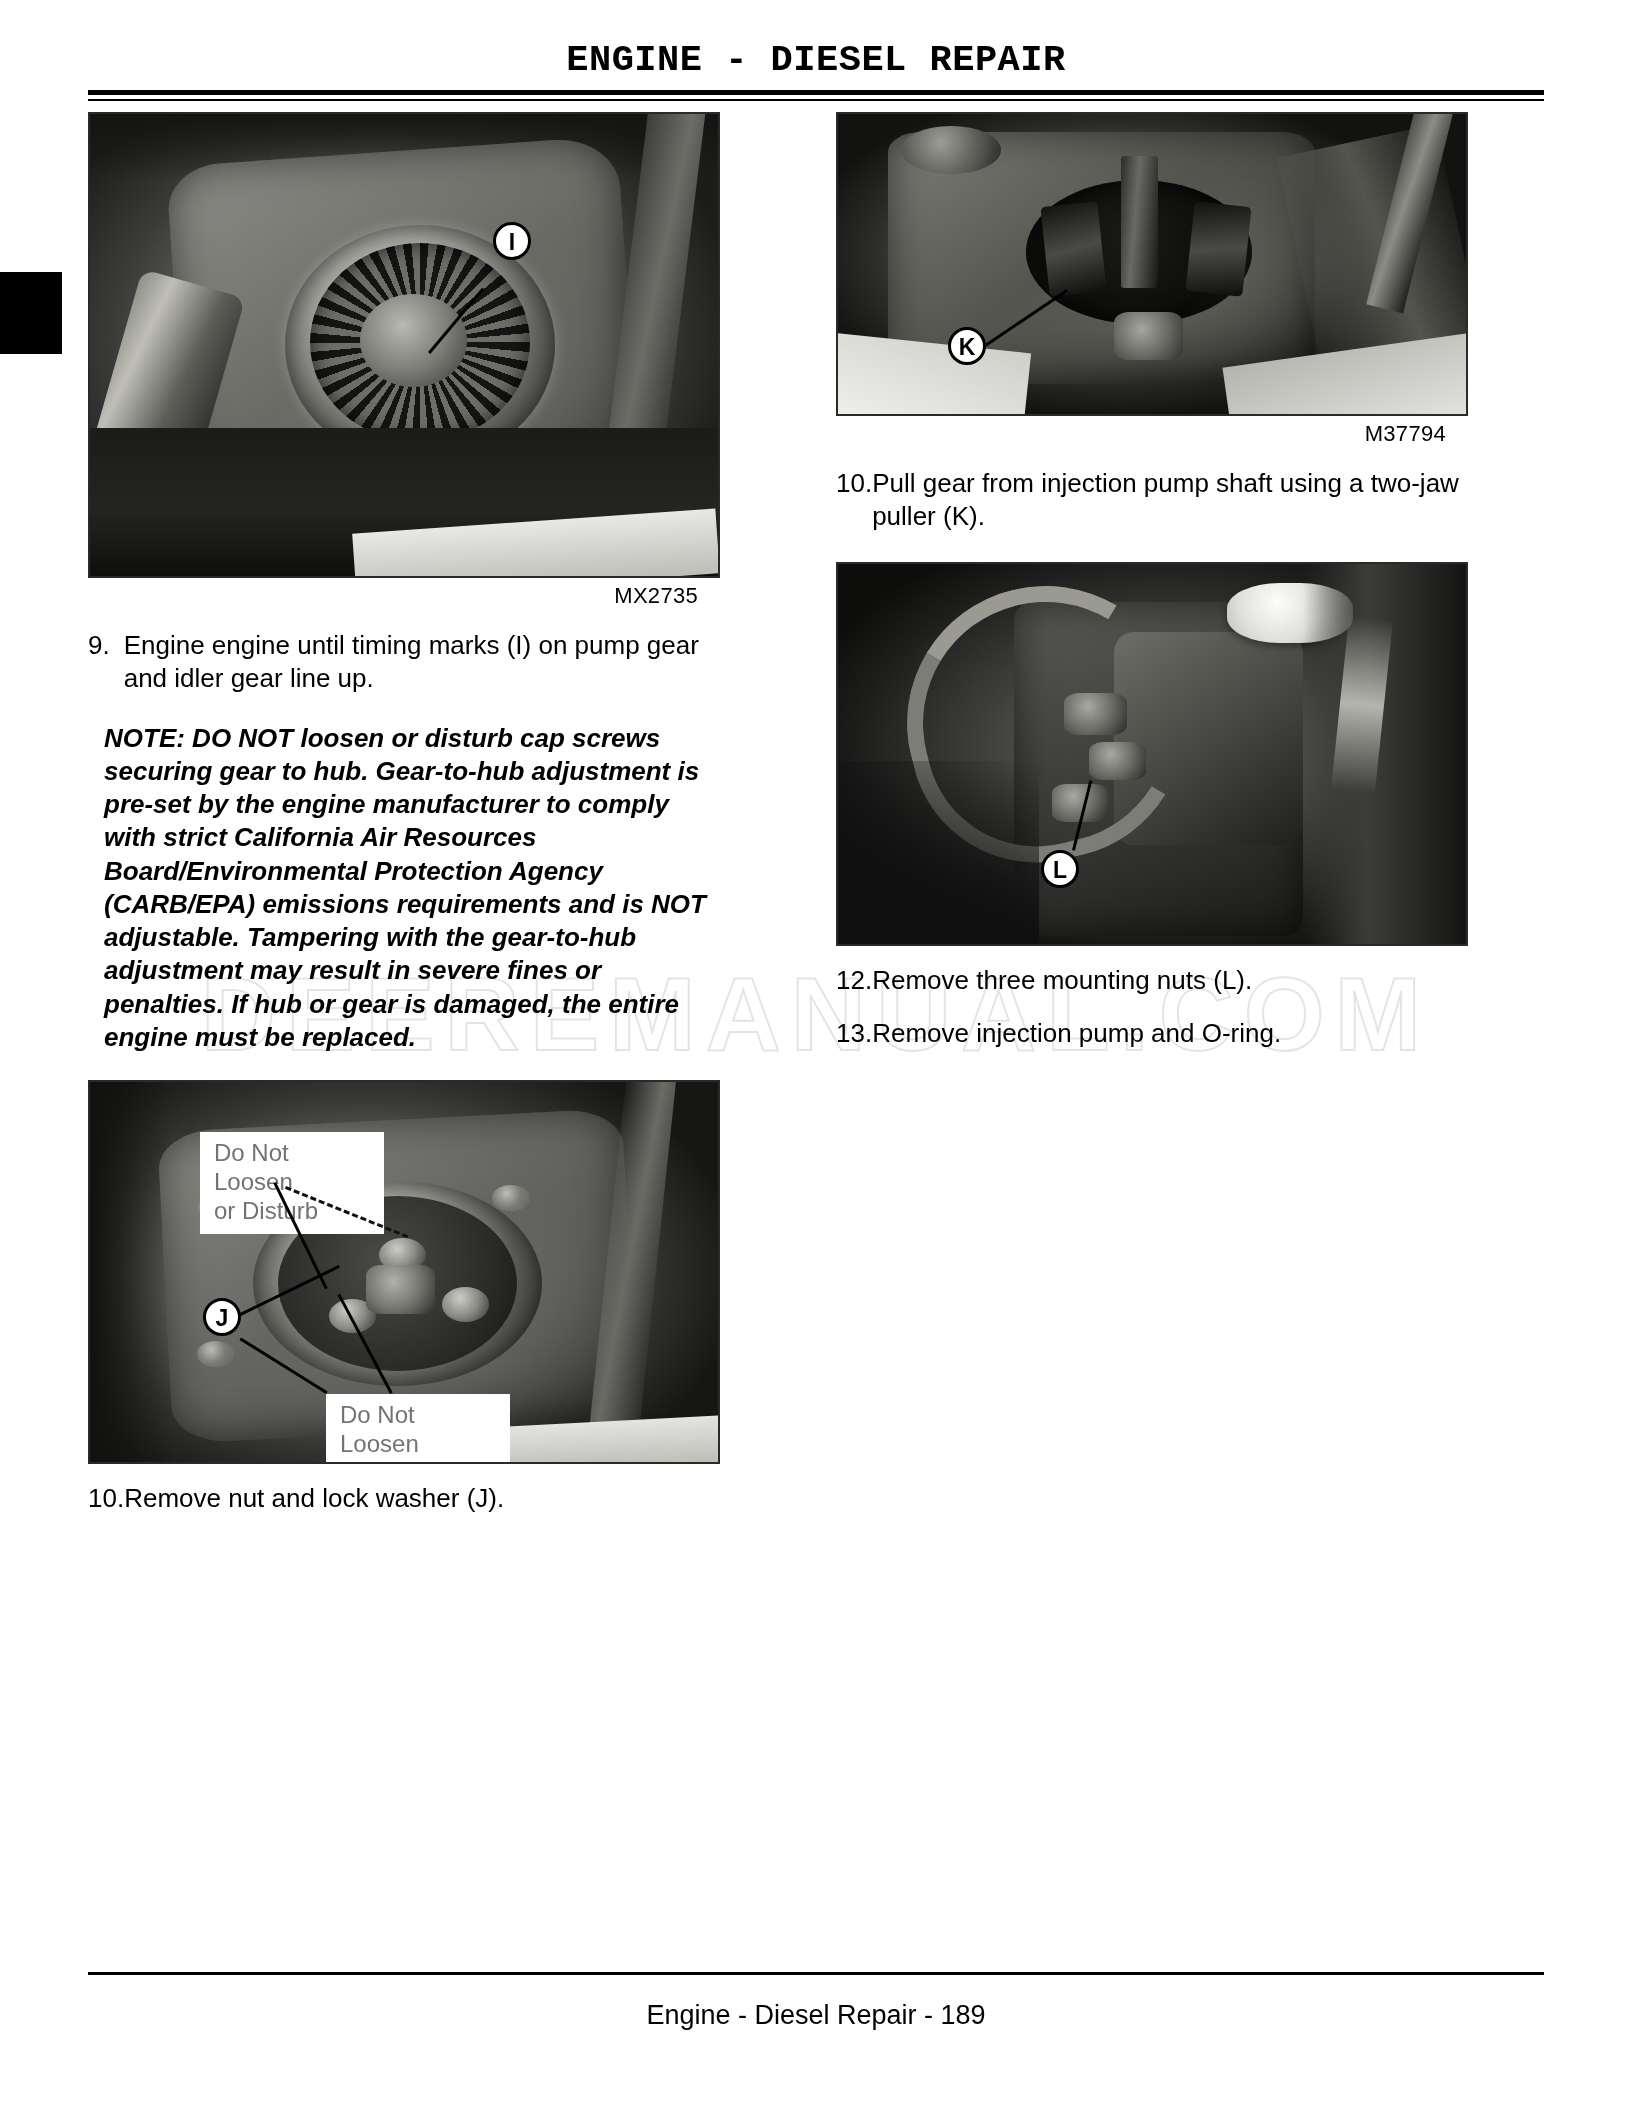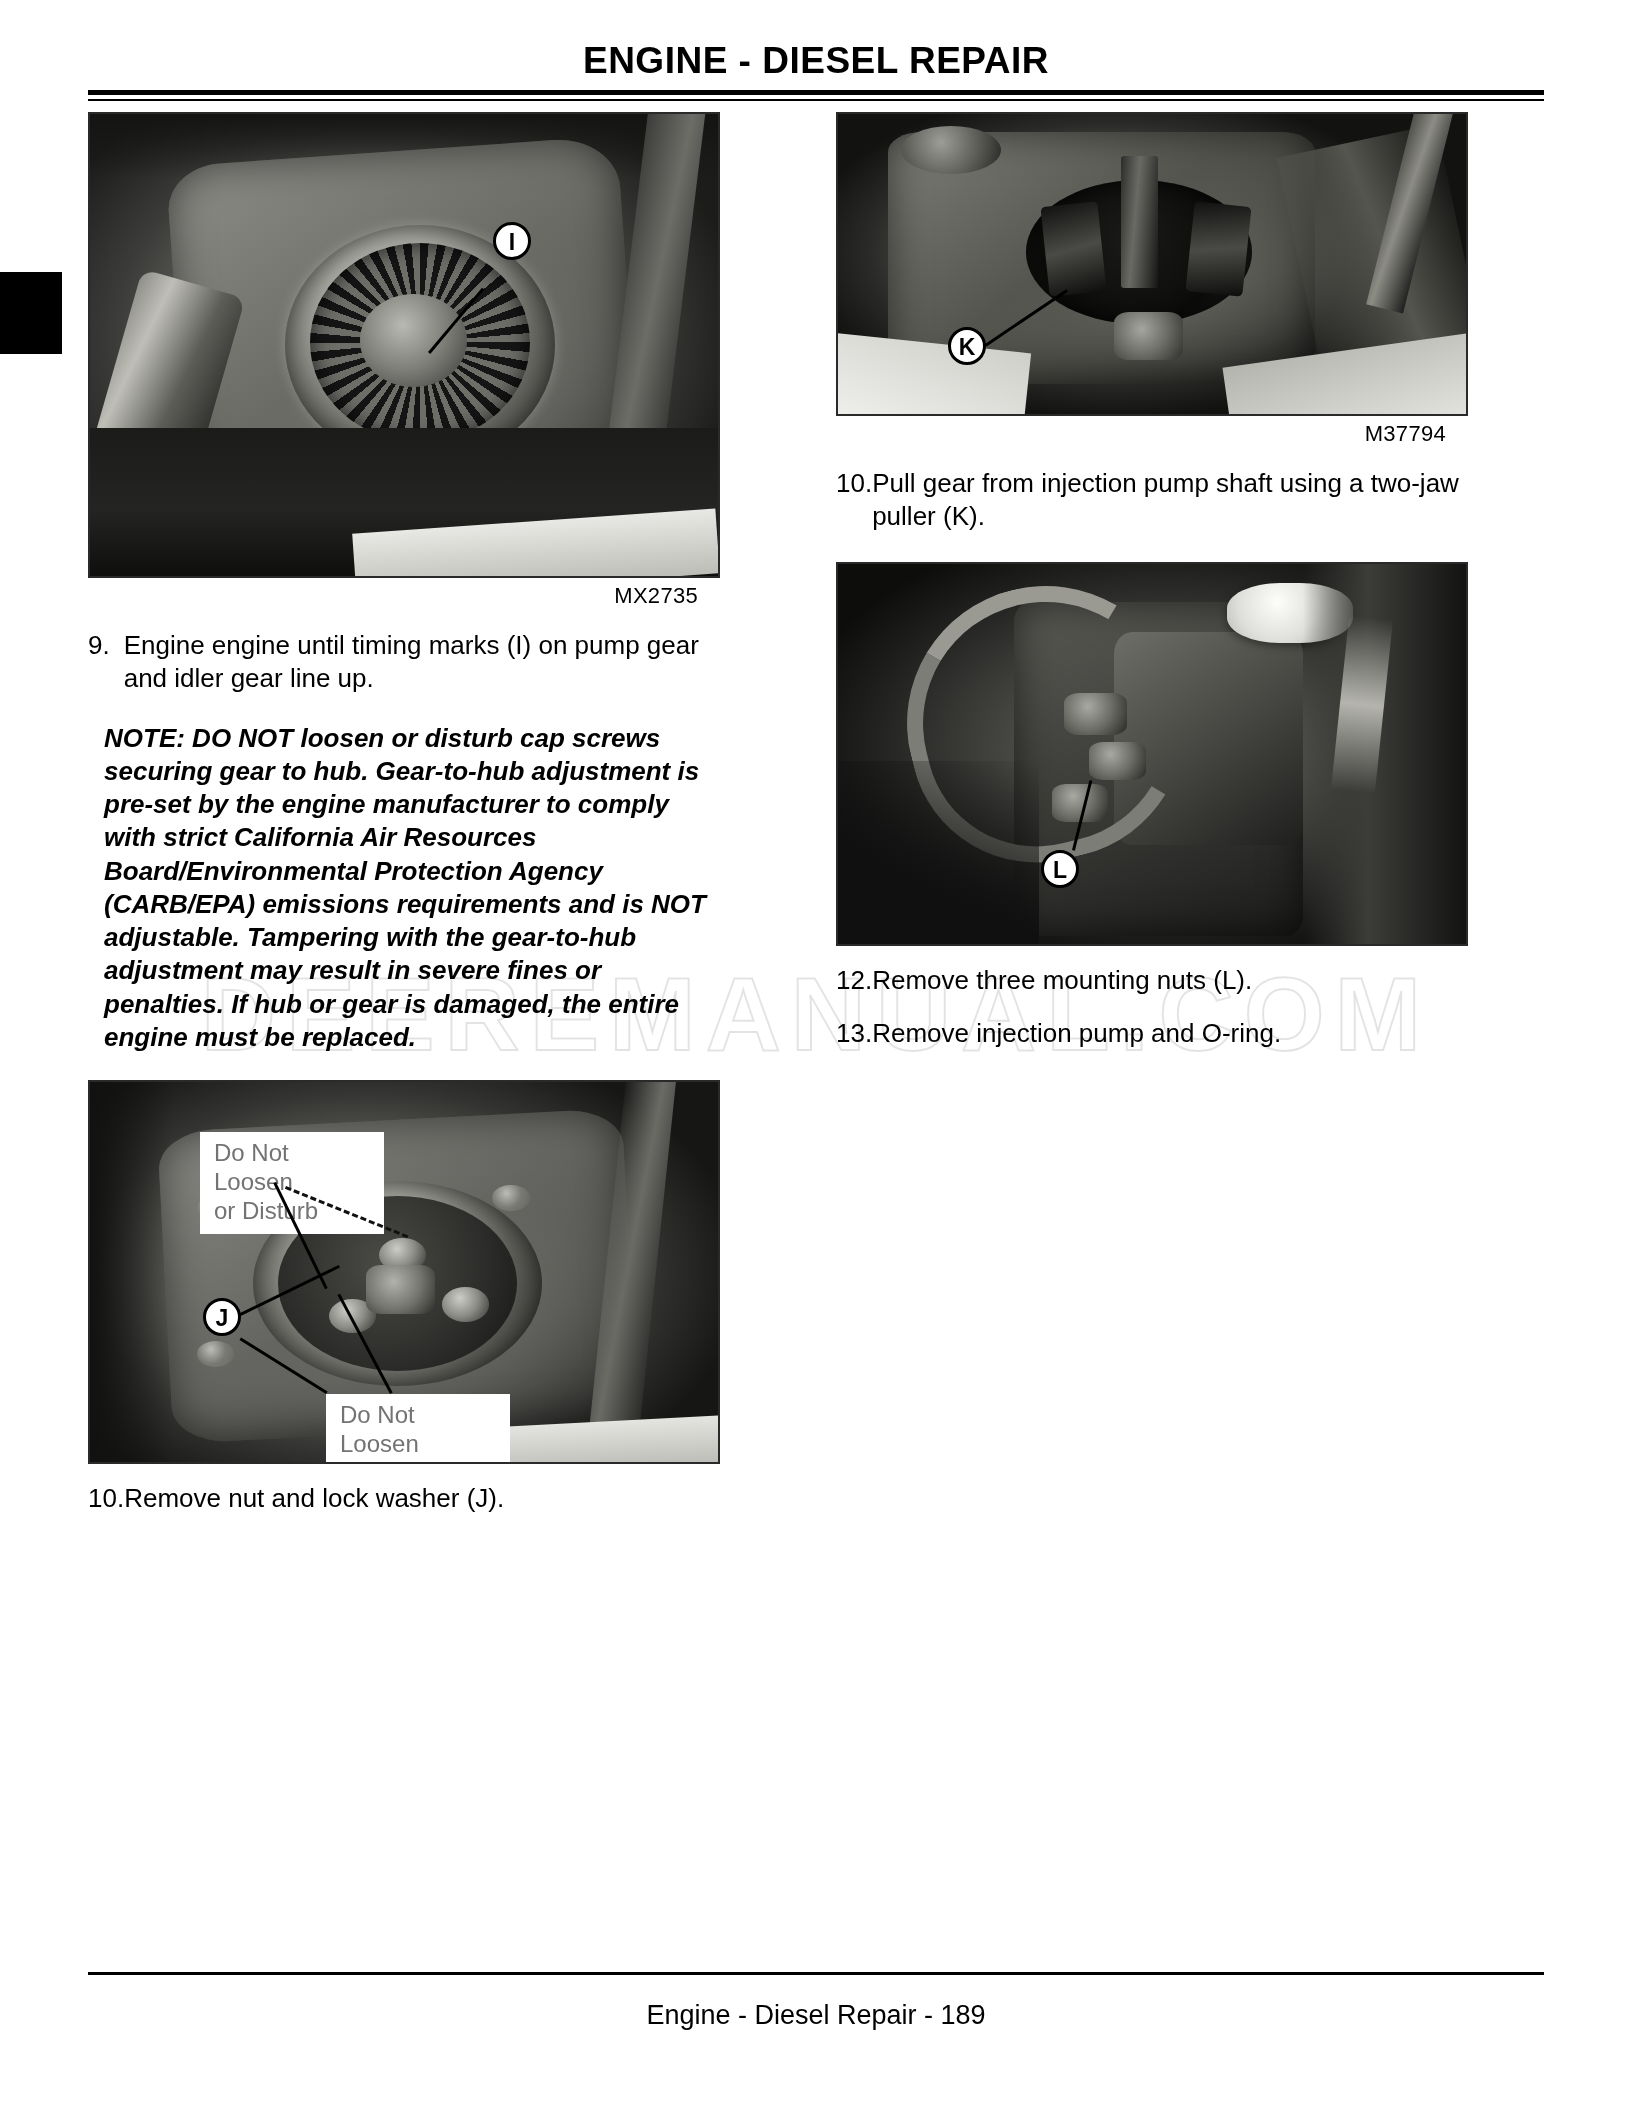--- a/index.html
+++ b/index.html
@@ -19,20 +19,21 @@
     overflow: hidden;
   }
 
   
   #page-header {
     position: absolute;
     left: 88px;
     top: 42px;
     width: 1456px;
     text-align: center;
+    font-family: Liberation Mono, monospace;
   }
   .header-title {
     font-size: 37px;
     font-weight: bold;
     letter-spacing: 0.5px;
     line-height: 1.0;
   }
   .header-rule {
     position: absolute;
     left: 88px;

